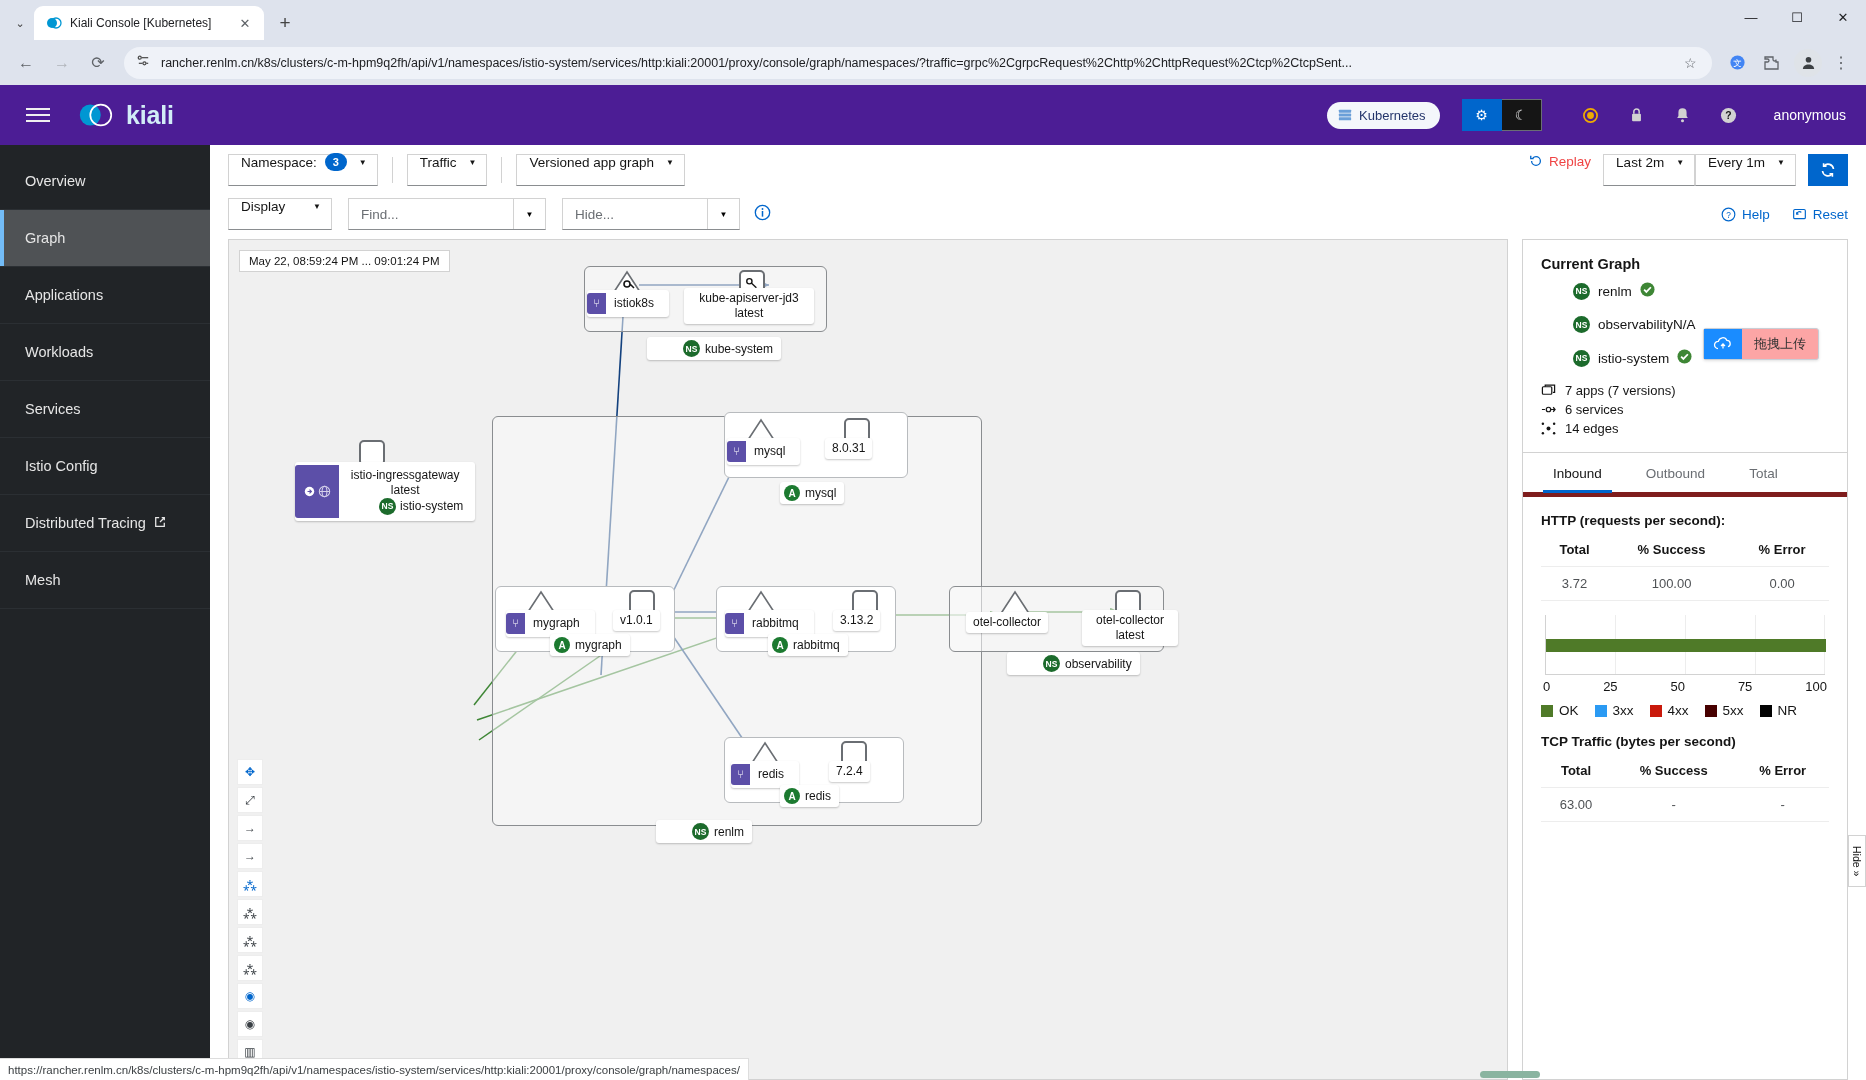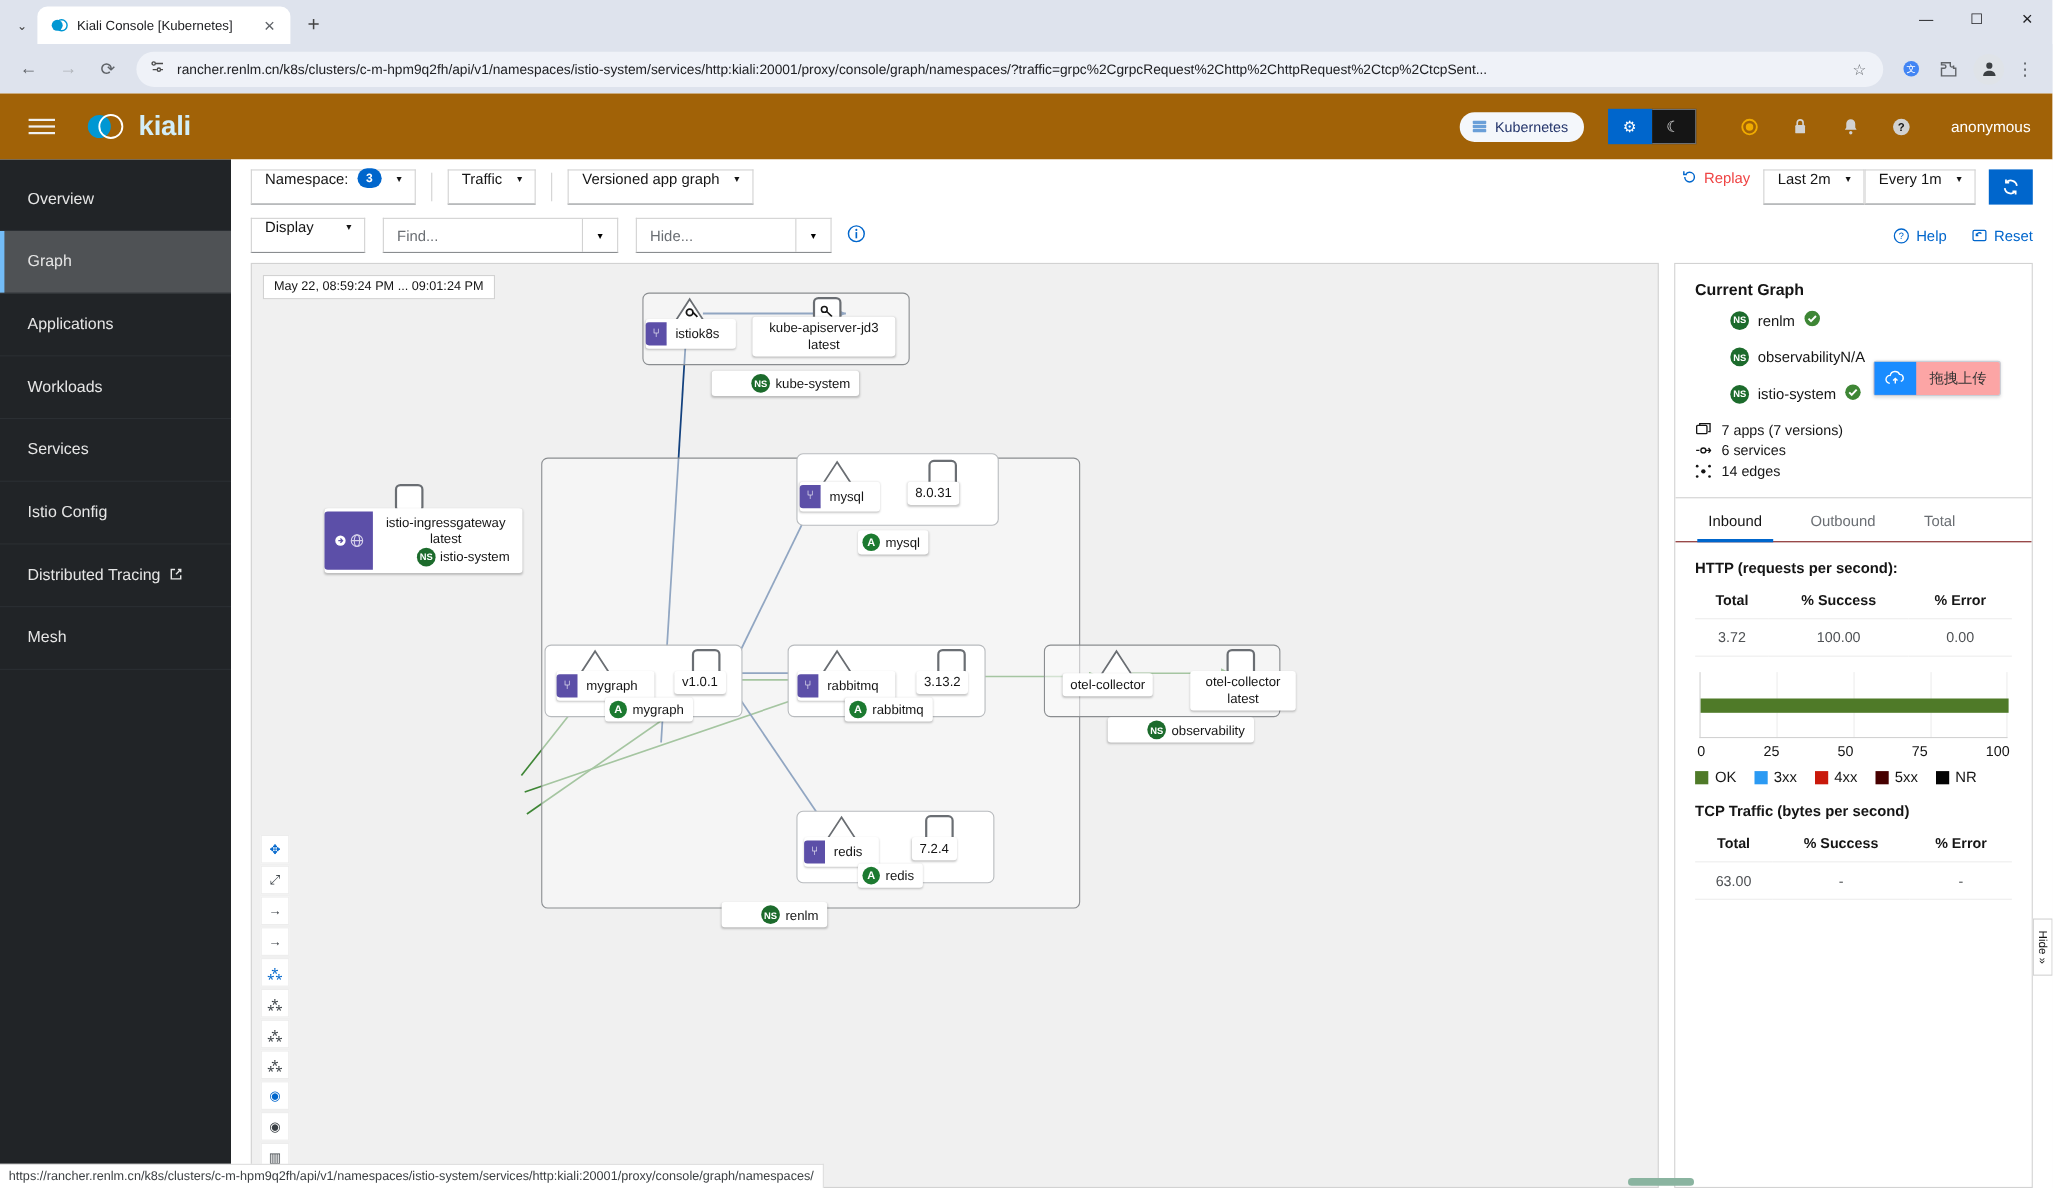--- a/index.html
+++ b/index.html
@@ -79,21 +79,21 @@
   .avatar-btn {
     width: 28px; height: 28px; border-radius: 50%; background: #dfe3e8;
     display: flex; align-items: center; justify-content: center;
     margin-left: 4px;
   }
 
   
   .kiali-app { position: relative; width: 1866px; height: 995px; background: #fff; }
 
   .kiali-header {
-    height: 60px; background: #a16207; display: flex; align-items: center;
+    height: 60px; background: #4c1d95; display: flex; align-items: center;
     padding: 0 20px 0 18px; gap: 0;
   }
   .hamburger { width: 40px; height: 40px; display: flex; flex-direction: column;
     justify-content: center; gap: 4px; padding: 0 8px; }
   .hamburger span { display: block; height: 2px; background: #f0f0f0; width: 24px; }
   .kiali-logo { display: flex; align-items: center; gap: 10px; margin-left: 18px; }
   .kiali-logo-text { color: #d2edf7; font-size: 25px; font-weight: 600; letter-spacing: -0.2px; }
 
   .header-right { margin-left: auto; display: flex; align-items: center; gap: 0; }
   .k8s-pill {
@@ -247,21 +247,21 @@
   .sp-title { font-size: 14.5px; font-weight: 700; color: #151515; margin-bottom: 10px; }
   .sp-ns-row {
     display: flex; align-items: center; gap: 8px; font-size: 13.5px;
     color: #151515; margin-bottom: 16px;
   }
   .check-ok { color: #3e8635; font-size: 14px; }
   .sp-stats { margin-top: 14px; font-size: 13px; color: #151515; }
   .sp-stat { display: flex; align-items: center; gap: 9px; margin-bottom: 4px; }
   .sp-divider { height: 1px; background: #d2d2d2; margin: 16px -18px 0 -18px; }
 
-  .tabs { display: flex; border-bottom: 1px solid #7f1d1d; margin: 0 -18px; padding: 0 8px; }
+  .tabs { display: flex; border-bottom: 5px solid #7f1d1d; margin: 0 -18px; padding: 0 8px; }
   .tab-item {
     padding: 13px 22px 11px 22px; font-size: 13.5px; color: #6a6e73;
     position: relative;
   }
   .tab-item.active { color: #151515; font-weight: 400; }
   .tab-item.active::after {
     content: ''; position: absolute; left: 12px; right: 12px; bottom: -1px;
     height: 3px; background: #0066cc;
   }
   .sec-title { font-size: 13.5px; font-weight: 700; color: #151515; margin: 16px 0 10px 0; }
@@ -510,21 +510,21 @@
               </svg>
           </div>
         </div>
       </div>
 
       <div class="toolbar-row2">
         <div class="pf-select" style="width:104px;justify-content:space-between">
           <span>Display</span>
           <span class="caret">▼</span>
         </div>
-        <div class="pf-input" style="width:214px;margin-left:16px">
+        <div class="pf-input" style="width:198px;margin-left:16px">
           <span class="txt">Find...</span>
           <span class="drop">▼</span>
         </div>
         <div class="pf-input" style="width:178px;margin-left:16px">
           <span class="txt">Hide...</span>
           <span class="drop">▼</span>
         </div>
         <span class="info-icon">
           <svg width="17" height="17" viewBox="0 0 18 18">
               <circle cx="9" cy="9" r="7.6" fill="none" stroke="#0066cc" stroke-width="1.4"></circle>

